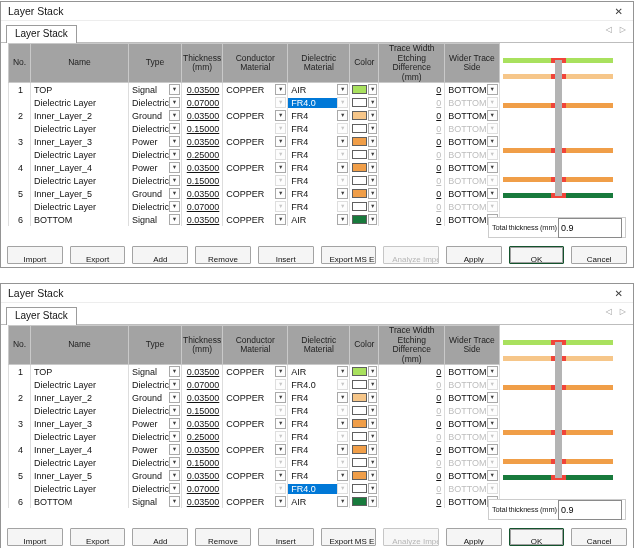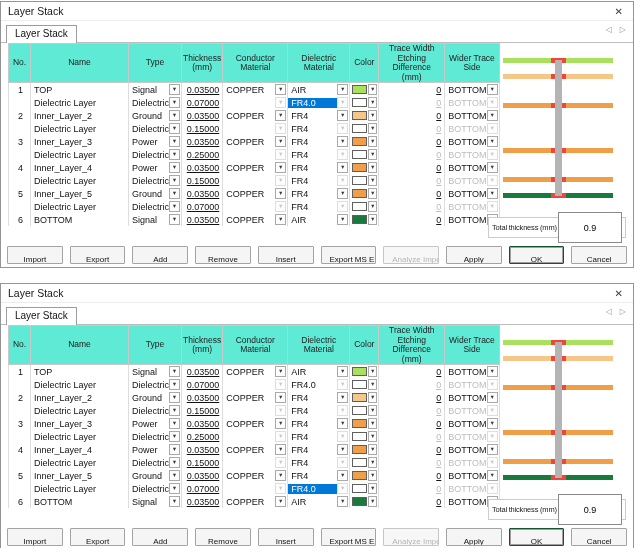--- a/index.html
+++ b/index.html
@@ -22,21 +22,21 @@
   .tabstrip{height:21px;position:relative;border-bottom:1px solid #bdbdbd;
     padding-left:5px;display:flex;align-items:flex-end;background:#fff;}
   .tab{height:17px;line-height:16px;padding:0 8px;background:#fff;
     border:1px solid #9c9c9c;border-bottom:none;font-size:10px;color:#111;
     position:relative;top:1px;z-index:1;}
   .tab-arrows{position:absolute;right:7px;top:5px;display:flex;gap:8px;
     color:#9a9a9a;font-size:8px;line-height:8px;}
   
   .content{position:relative;height:201px;background:#fff;}
   table.grid{border-collapse:collapse;table-layout:fixed;position:absolute;left:7px;top:0;}
-  .grid th{background:#5eead4;border:1px solid #c9c9c9;font-size:8.5px;font-weight:normal;
+  .grid th{background:#a3a3a3;border:1px solid #c9c9c9;font-size:8.5px;font-weight:normal;
     white-space:pre-line;text-align:center;vertical-align:middle;height:29px;
     line-height:9.5px;padding:0 1px;color:#222;overflow:hidden;}
   .grid td{border-right:1px solid #dddddd;height:13px;padding:0;font-size:9px;
     color:#111;vertical-align:middle;overflow:hidden;}
   .grid td:first-child{border-left:1px solid #dddddd;}
   td.no{text-align:right;padding-right:7px;}
   td.name{padding-left:3px;white-space:nowrap;}
   td.name.ind{}
   td.num{text-align:right;padding-right:3px;white-space:nowrap;text-decoration:underline;}
   td.num.dis{color:#bdbdbd;}
@@ -53,22 +53,22 @@
   
   .rightpanel{position:absolute;left:486px;top:0;width:141px;height:201px;}
   .viz{position:absolute;left:16px;top:15px;width:110px;}
   .bar{position:relative;height:5px;}
   .pad{position:absolute;left:50%;width:15px;margin-left:-7.5px;top:0;height:100%;z-index:1;}
   .via{position:absolute;left:50%;width:7px;margin-left:-3.5px;top:2px;bottom:2px;z-index:2;}
   .totalbox{position:absolute;left:1px;top:174px;width:138px;height:21px;
     border:1px solid #cccccc;display:flex;align-items:center;box-sizing:border-box;
     padding:0 3px;background:#fff;}
   .totalbox .tlabel{flex:1;font-size:7.5px;color:#222;white-space:nowrap;overflow:hidden;letter-spacing:-0.2px;}
-  .totalbox input{width:64px;height:31px;border:1px solid #8a8a8a;font-size:9px;
-    text-align:center;padding:0 2px;font-family:inherit;box-sizing:border-box;}
+  .totalbox input{width:64px;height:20px;border:1px solid #8a8a8a;font-size:9px;
+    text-align:left;padding:0 2px;font-family:inherit;box-sizing:border-box;}
   
   .buttonrow{position:absolute;left:0;right:0;bottom:3px;display:flex;gap:7px;
     padding:0 6px;height:18px;}
   .btn{flex:1;font-size:8px;font-family:inherit;background:#f5f5f5;border:1px solid #a3a3a3;
     color:#111;padding:8px;overflow:hidden;white-space:nowrap;min-width:0;border-radius:1px;}
   .btn.default{border:1px solid #14532d;box-shadow:inset 0 0 0 1px #9f9f9f;}
   .btn.disabled{color:#b6b6b6;border-color:#c6c6c6;background:#f7f7f7;}
 </style>
 </head>
 <body>

